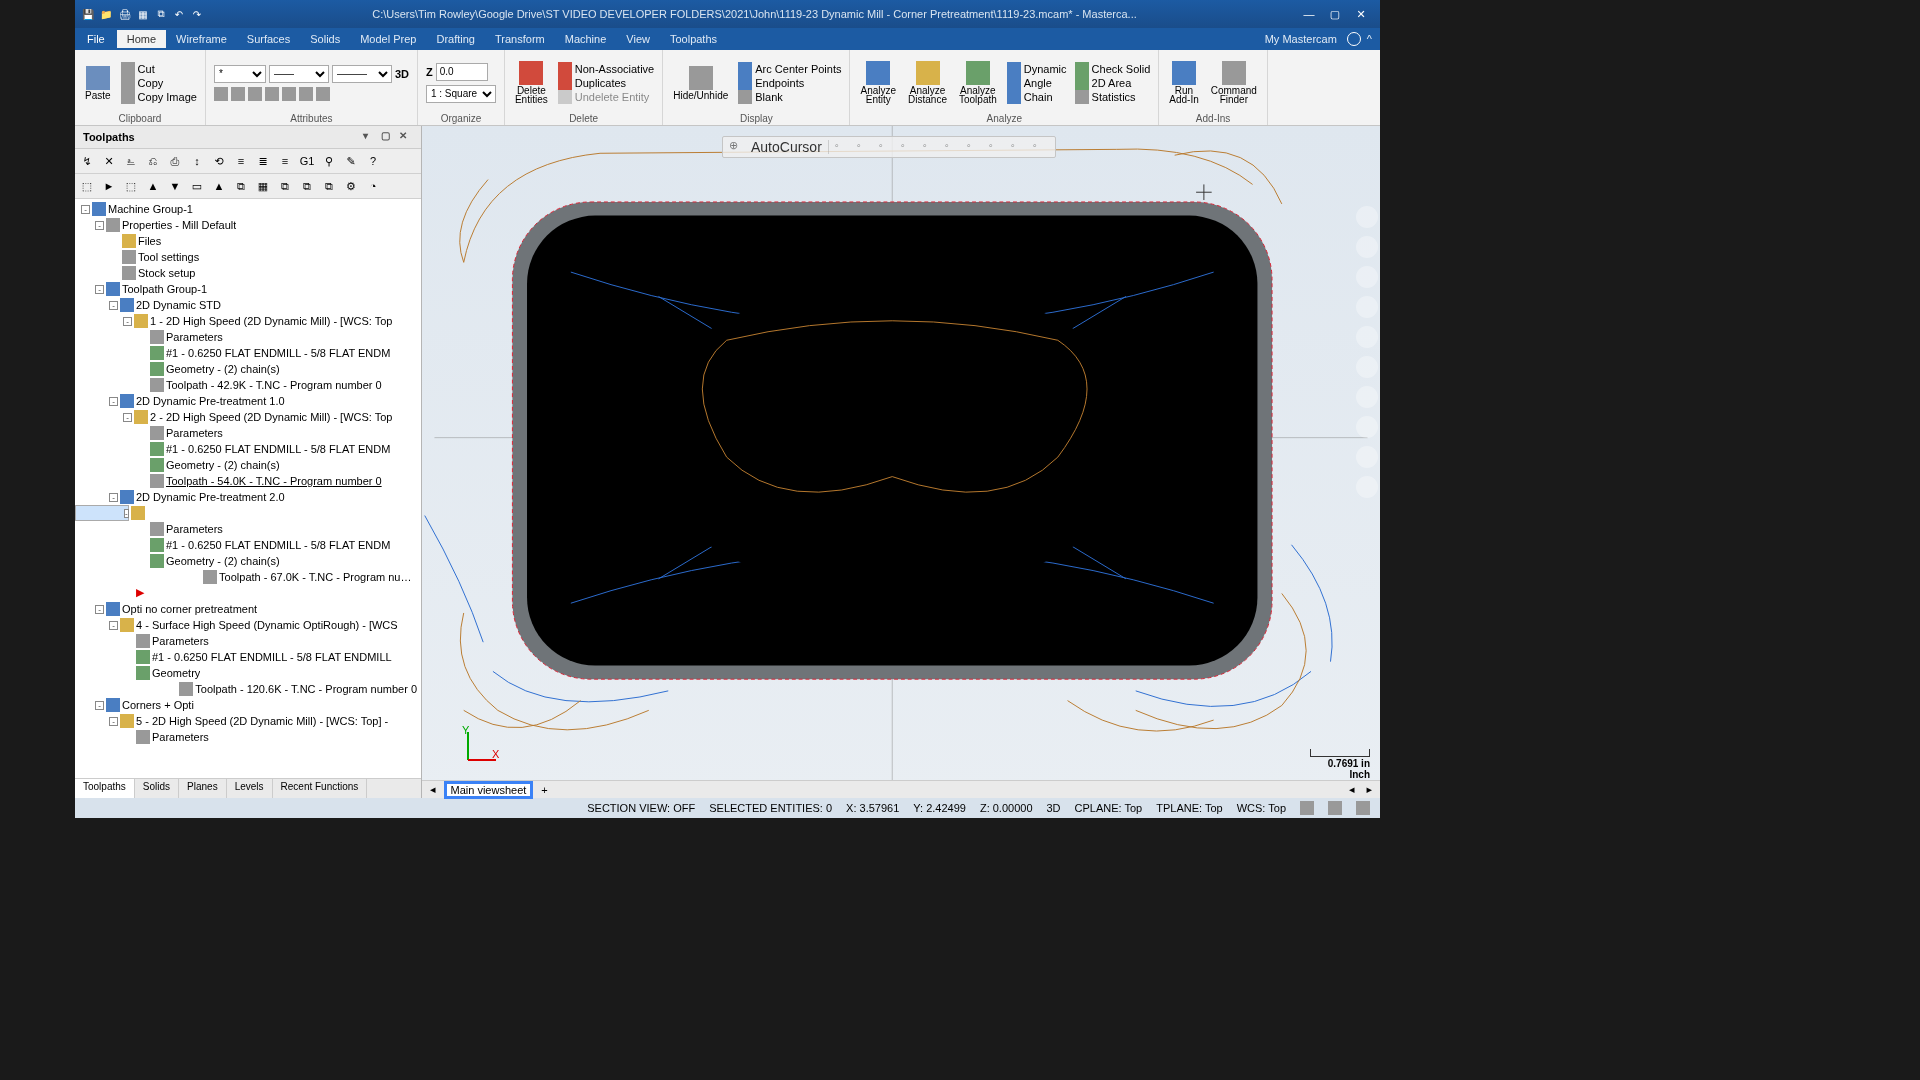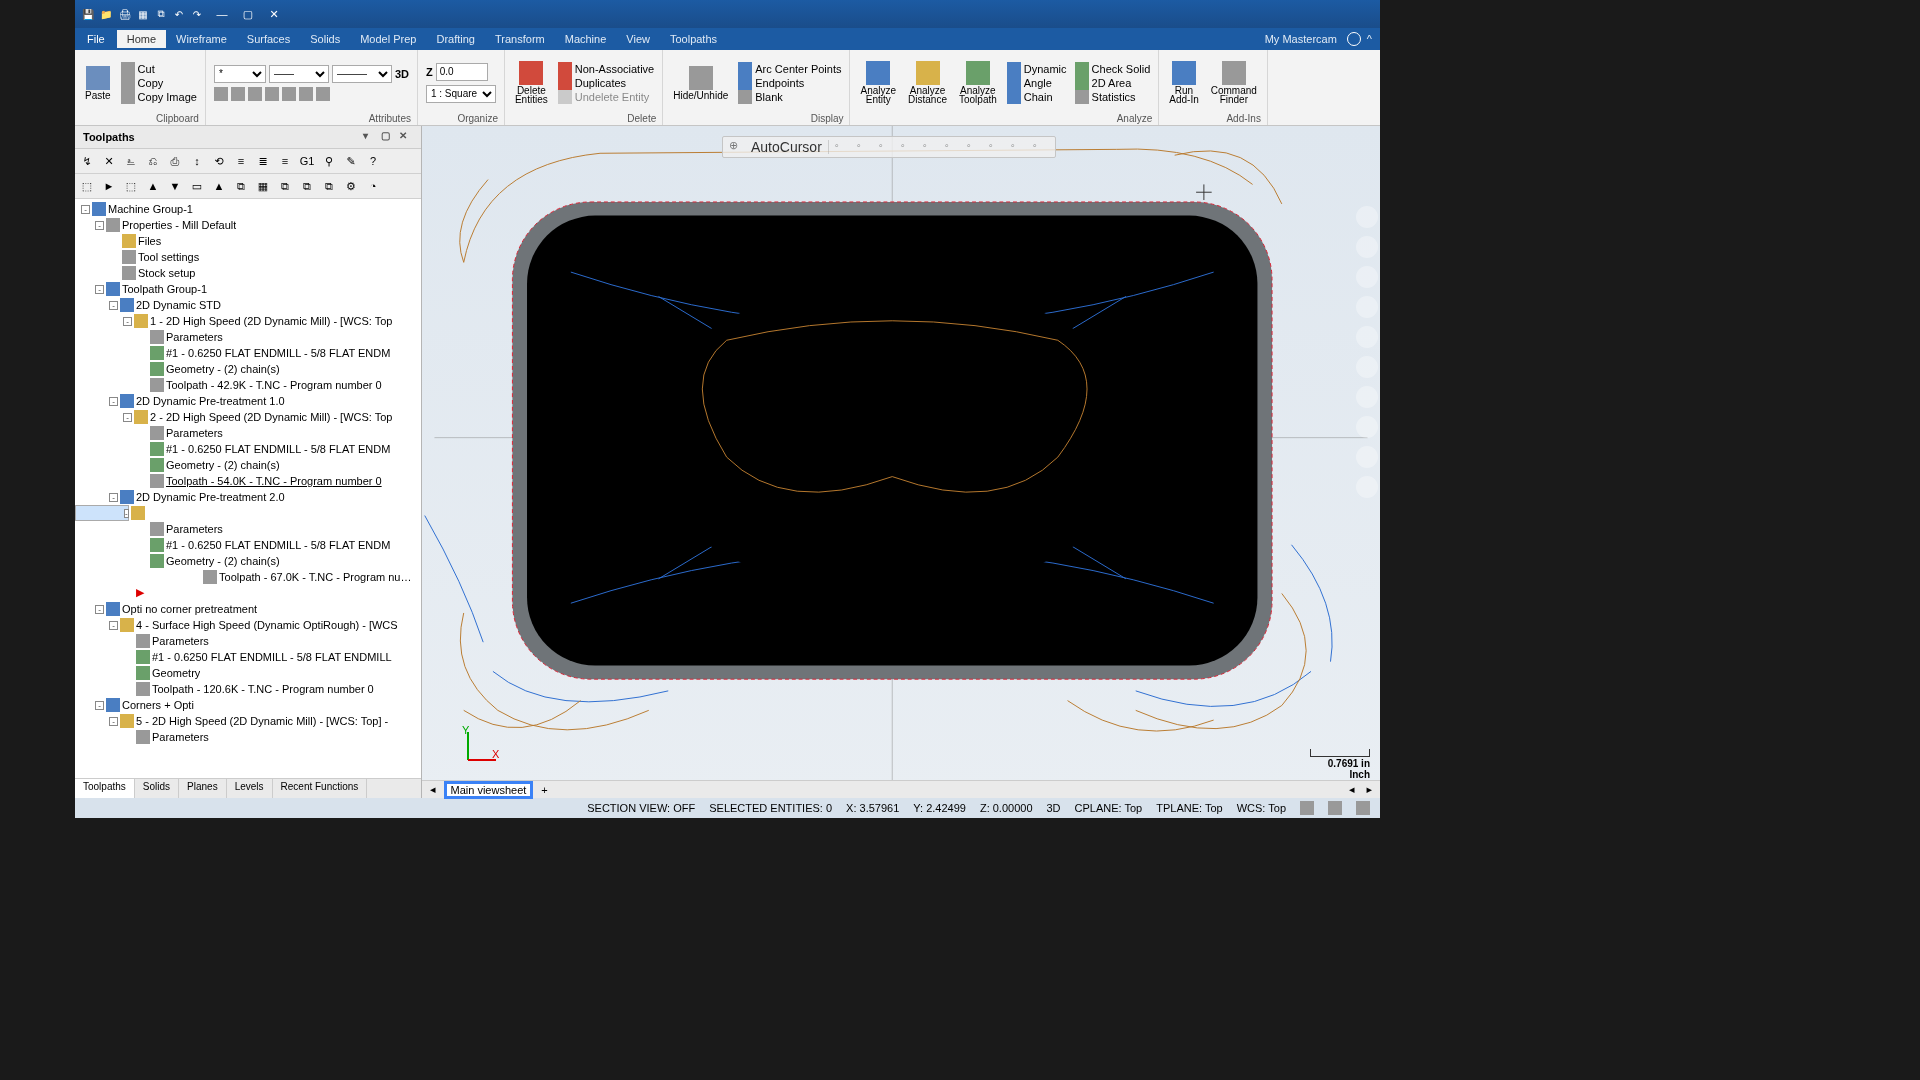--- a/index.html
+++ b/index.html
@@ -13,21 +13,21 @@
 .winbtns span { width:22px; height:18px; display:inline-flex; align-items:center; justify-content:center; cursor:pointer; }
 .ribheader { height:22px; background:#1c5ba3; display:flex; align-items:center; color:#fff; }
 .ribheader .tabs { display:flex; }
 .ribheader .tab { padding:3px 10px; cursor:pointer; color:#e0eaf5; }
 .ribheader .tab.active { background:#f3f3f3; color:#333; }
 .ribheader .file { padding:3px 12px; color:#fff; cursor:pointer; }
 .ribheader .myapp { margin-left:auto; padding-right:10px; color:#e0eaf5; }
 .ribbon { height:76px; background:#f3f3f3; border-bottom:1px solid #c5c5c5; display:flex; }
 .ribgroup { border-right:1px solid #d6d6d6; padding:2px 6px 0 6px; display:flex; flex-direction:column; }
 .ribgroup .body { flex:1; display:flex; align-items:center; gap:4px; }
-.ribgroup .label { text-align:right; font-size:10px; color:#555; padding-bottom:1px; }
+.ribgroup .label { text-align:center; font-size:10px; color:#555; padding-bottom:1px; }
 .rbtn { display:flex; flex-direction:column; align-items:center; justify-content:center; padding:2px 4px; cursor:pointer; gap:1px; }
 .rbtn .ic { width:24px; height:24px; display:inline-block; }
 .rbtn .lb { font-size:10px; line-height:9px; text-align:center; }
 .rstack { display:flex; flex-direction:column; gap:0; }
 .rstack .row { display:flex; align-items:center; gap:3px; padding:0 2px; cursor:pointer; font-size:10px; white-space:nowrap; }
 .miniic { width:14px; height:14px; display:inline-block; }
 .numin { width:52px; height:18px; border:1px solid #aaa; background:#fff; padding:0 3px; font-size:10px; }
 .sel { width:52px; height:18px; border:1px solid #aaa; background:#fff; font-size:10px; }
 .content { flex:1; display:flex; min-height:0; }
 .panel { width:347px; border-right:1px solid #b5b5b5; display:flex; flex-direction:column; background:#f8f8f8; }
@@ -79,20 +79,21 @@
  <div class="titlebar">
   <div class="qat">
    <span>💾</span>
    <span>📁</span>
    <span>🖨</span>
    <span>▦</span>
    <span>⧉</span>
    <span>↶</span>
    <span>↷</span>
   </div>
+  <div class="title">C:\Users\Tim Rowley\Google Drive\ST VIDEO DEVELOPER FOLDERS\2021\John\1119-23 Dynamic Mill - Corner Pretreatment\1119-23.mcam* - Masterca...</div>
   <div class="winbtns">
    <span>—</span>
    <span>▢</span>
    <span>✕</span>
   </div>
  </div>
  <div class="ribheader">
   <div class="file">File</div>
   <div class="tabs" id="ribtabs">
         <div class="tab active">Home</div>
@@ -467,21 +468,21 @@
           <div class="node" style="padding-left: 48px;">
             <span style="width: 11px;"></span>
             <span class="nic ic-grn"></span>
             <span class="txt">#1 - 0.6250 FLAT ENDMILL - 5/8 FLAT ENDMILL</span>
           </div>
           <div class="node" style="padding-left: 48px;">
             <span style="width: 11px;"></span>
             <span class="nic ic-grn"></span>
             <span class="txt">Geometry</span>
           </div>
-          <div class="node" style="padding-left: 48px;">
+          <div class="node" style="padding-left: 20px; justify-content: flex-end;">
             <span style="width: 11px;"></span>
             <span class="nic ic-gry"></span>
             <span class="txt">Toolpath - 120.6K - T.NC - Program number 0</span>
           </div>
           <div class="node" style="padding-left: 20px;">
             <span class="exp">-</span>
             <span class="nic ic-blu"></span>
             <span class="txt">Corners + Opti</span>
           </div>
           <div class="node" style="padding-left: 34px;">

